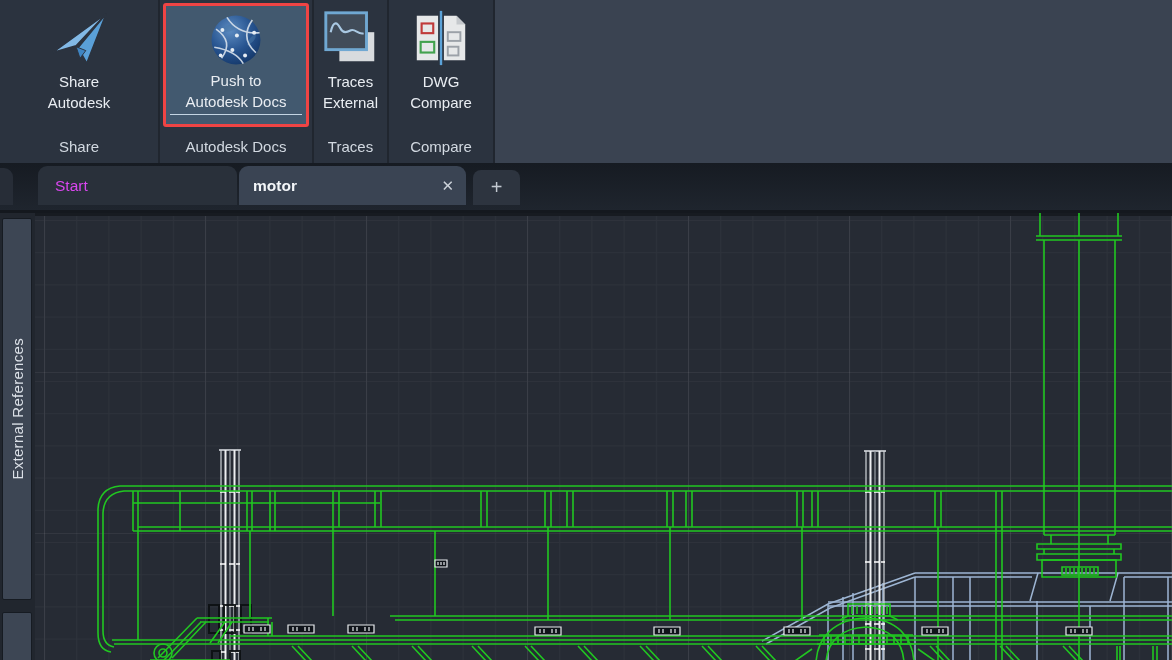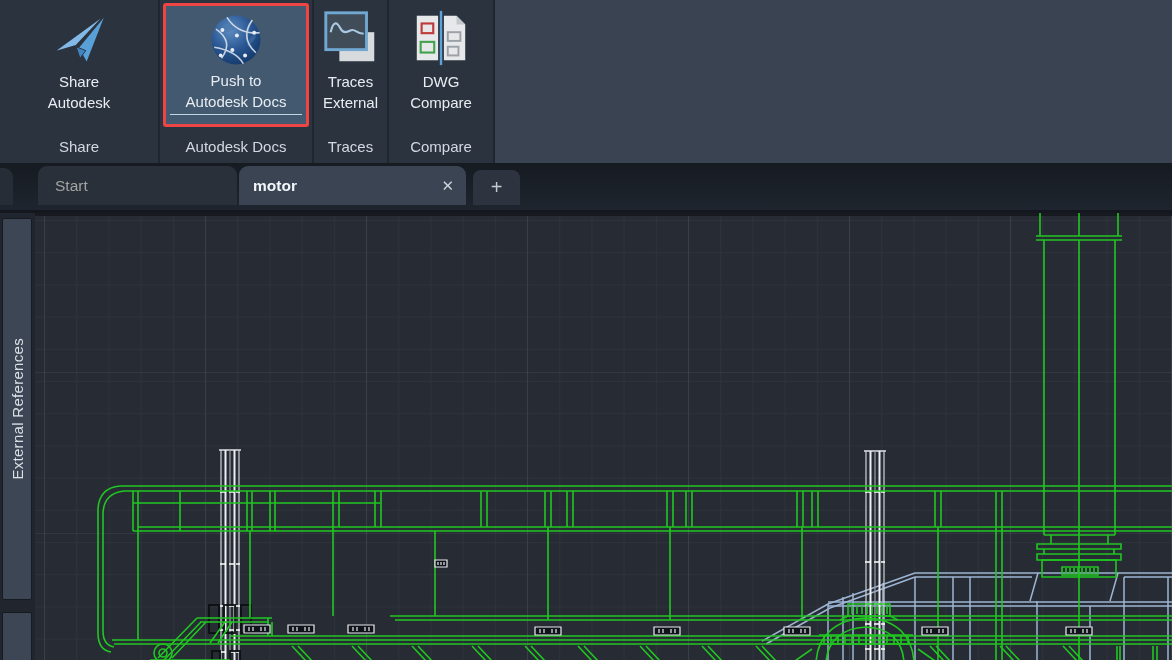--- a/index.html
+++ b/index.html
@@ -29,21 +29,21 @@
   .btn-compare{width:104px;}
   .docs-btn{margin:3px 3px 0 3px;width:146px;height:124px;
             border:3px solid #ef4444;border-radius:3px;background:#42596f;
             padding-top:4px;}
   .docs-btn .icon{height:60px;}
   .docs-underline{width:132px;height:1px;background:#c3d4e3;margin-top:2px;}
   
   .tabbar{height:47px;background:linear-gradient(#161b22,#1f252e);
           display:flex;align-items:flex-end;padding-bottom:5px;position:relative;}
   .tab{border-radius:9px 9px 0 0;display:flex;align-items:center;
-       font-size:15.5px;color:#a3a3a3;height:39px;}
+       font-size:15.5px;color:#d946ef;height:39px;}
   .tab-fragment{width:13px;height:37px;background:#272d37;border-radius:0 9px 0 0;}
   .tab-start{margin-left:25px;width:199px;background:#29303a;padding-left:17px;}
   .tab-motor{margin-left:2px;width:227px;background:#3a4453;padding:0 12px 0 14px;
              color:#f3f6f9;font-weight:bold;}
   .tab-motor .close{margin-left:auto;font-weight:normal;color:#ccd2d9;font-size:15px;cursor:pointer;}
   .tab-plus{margin-left:7px;width:47px;height:35px;background:#2d343f;border-radius:8px 8px 0 0;
             justify-content:center;color:#c3c9d1;font-size:20px;cursor:pointer;}
   
   .workspace{height:450px;display:flex;background:#262b34;border-top:3px solid #14181e;}
   .siderail{width:35px;background:#21262e;position:relative;overflow:hidden;flex:none;}

